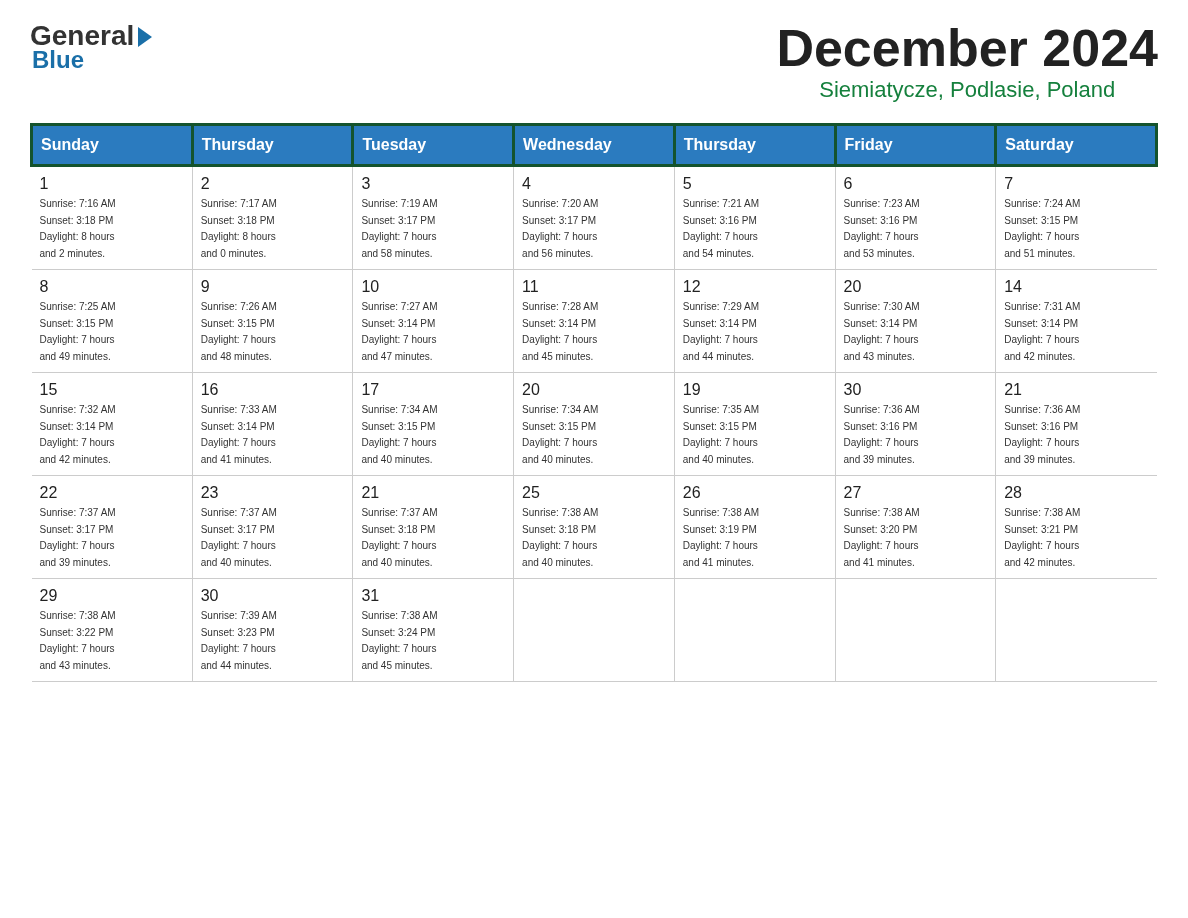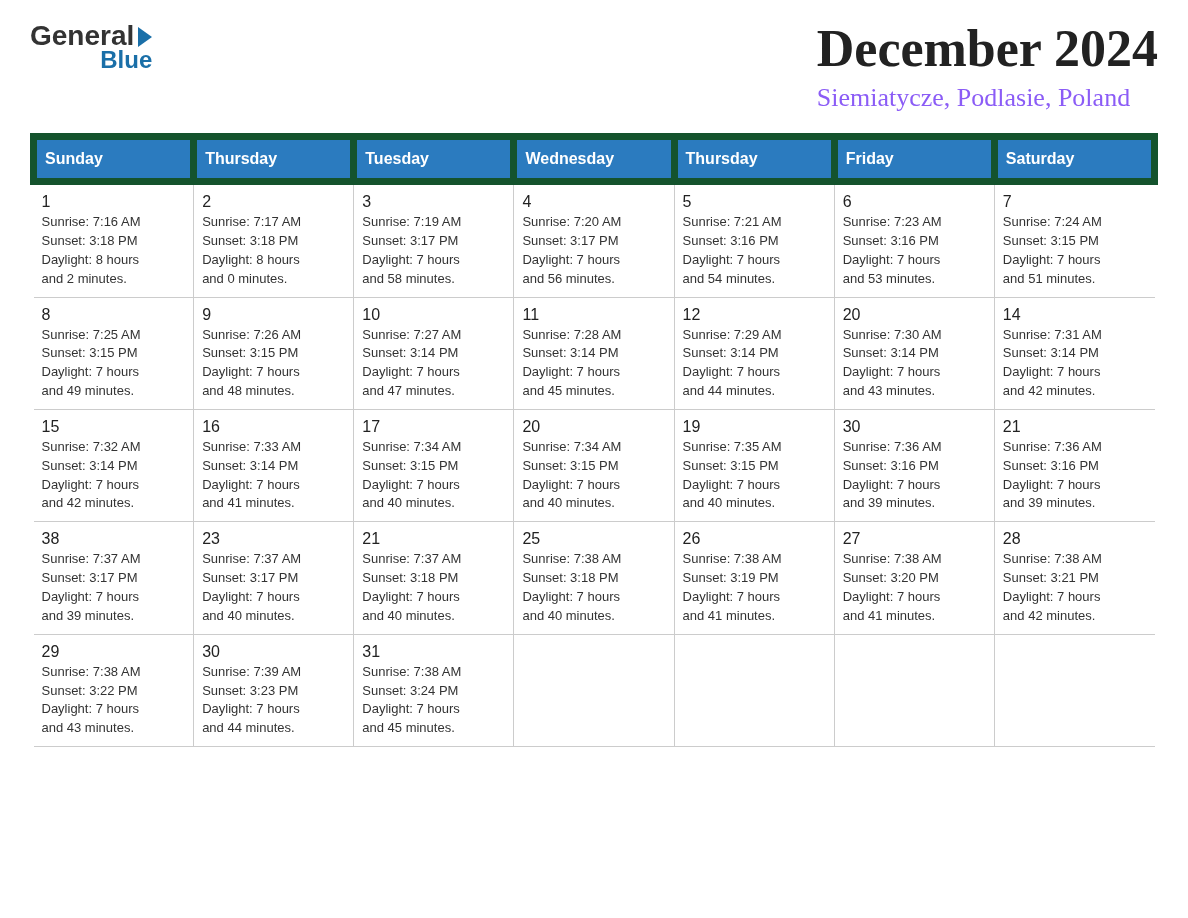--- a/index.html
+++ b/index.html
@@ -12,21 +12,21 @@
     }
     .header {
       display: flex;
       justify-content: space-between;
       align-items: flex-start;
       margin-bottom: 20px;
     }
     .logo {
       display: flex;
       flex-direction: column;
-      align-items: flex-end;
+      align-items: flex-start;
     }
     .logo-top {
       display: flex;
       align-items: center;
     }
     .logo-general {
       font-size: 28px;
       font-weight: bold;
       color: #333;
       font-family: Arial, sans-serif;
@@ -41,47 +41,45 @@
       margin-top: 2px;
     }
     .logo-bottom {
       font-size: 24px;
       font-weight: bold;
       color: #1a6fa8;
       margin-top: -6px;
       margin-left: 2px;
     }
     .title-section {
-      text-align: left;
-      font-family: Liberation Serif, serif;
+      text-align: center;
     }
     .month-title {
       font-size: 52px;
       font-weight: bold;
       color: #222;
       line-height: 1.1;
     }
     .location-title {
-      font-size: 26px;
-      color: #8b5cf6;
-      margin-top: 6px;
+      font-size: 22px;
+      color: #15803d;
     }
     table {
       width: 100%;
       border-collapse: collapse;
       table-layout: fixed;
     }
     thead tr th {
       background-color: #2b7bbf;
       color: #fff;
       padding: 10px 8px;
       font-size: 16px;
       font-weight: bold;
       text-align: left;
-      border: 7px solid #14532d;
+      border: 3px solid #14532d;
     }
     tbody tr td {
       vertical-align: top;
       padding: 8px 8px;
       border: 1px solid #ccc;
       font-size: 13px;
       color: #333;
       min-height: 90px;
       height: 100px;
     }
@@ -95,21 +93,21 @@
       border-right: none;
     }
     .day-num {
       font-size: 16px;
       font-weight: normal;
       display: block;
       margin-bottom: 2px;
       color: #222;
     }
     .day-info {
-      font-size: 13px;
+      font-size: 10px;
       color: #333;
       line-height: 1.45;
     }
     .empty-cell {
       background: #fff;
     }
     tbody tr td.empty-cell {
       border-color: #ccc;
     }
   </style>
@@ -164,21 +162,21 @@
       <tr>
         <td><span class="day-num">15</span><span class="day-info">Sunrise: 7:32 AM<br>Sunset: 3:14 PM<br>Daylight: 7 hours<br>and 42 minutes.</span></td>
         <td><span class="day-num">16</span><span class="day-info">Sunrise: 7:33 AM<br>Sunset: 3:14 PM<br>Daylight: 7 hours<br>and 41 minutes.</span></td>
         <td><span class="day-num">17</span><span class="day-info">Sunrise: 7:34 AM<br>Sunset: 3:15 PM<br>Daylight: 7 hours<br>and 40 minutes.</span></td>
         <td><span class="day-num">20</span><span class="day-info">Sunrise: 7:34 AM<br>Sunset: 3:15 PM<br>Daylight: 7 hours<br>and 40 minutes.</span></td>
         <td><span class="day-num">19</span><span class="day-info">Sunrise: 7:35 AM<br>Sunset: 3:15 PM<br>Daylight: 7 hours<br>and 40 minutes.</span></td>
         <td><span class="day-num">30</span><span class="day-info">Sunrise: 7:36 AM<br>Sunset: 3:16 PM<br>Daylight: 7 hours<br>and 39 minutes.</span></td>
         <td><span class="day-num">21</span><span class="day-info">Sunrise: 7:36 AM<br>Sunset: 3:16 PM<br>Daylight: 7 hours<br>and 39 minutes.</span></td>
       </tr>
       <tr>
-        <td><span class="day-num">38</span><span class="day-info">Sunrise: 7:37 AM<br>Sunset: 3:17 PM<br>Daylight: 7 hours<br>and 39 minutes.</span></td>
+        <td><span class="day-num">22</span><span class="day-info">Sunrise: 7:37 AM<br>Sunset: 3:17 PM<br>Daylight: 7 hours<br>and 39 minutes.</span></td>
         <td><span class="day-num">23</span><span class="day-info">Sunrise: 7:37 AM<br>Sunset: 3:17 PM<br>Daylight: 7 hours<br>and 40 minutes.</span></td>
         <td><span class="day-num">21</span><span class="day-info">Sunrise: 7:37 AM<br>Sunset: 3:18 PM<br>Daylight: 7 hours<br>and 40 minutes.</span></td>
         <td><span class="day-num">25</span><span class="day-info">Sunrise: 7:38 AM<br>Sunset: 3:18 PM<br>Daylight: 7 hours<br>and 40 minutes.</span></td>
         <td><span class="day-num">26</span><span class="day-info">Sunrise: 7:38 AM<br>Sunset: 3:19 PM<br>Daylight: 7 hours<br>and 41 minutes.</span></td>
         <td><span class="day-num">27</span><span class="day-info">Sunrise: 7:38 AM<br>Sunset: 3:20 PM<br>Daylight: 7 hours<br>and 41 minutes.</span></td>
         <td><span class="day-num">28</span><span class="day-info">Sunrise: 7:38 AM<br>Sunset: 3:21 PM<br>Daylight: 7 hours<br>and 42 minutes.</span></td>
       </tr>
       <tr>
         <td><span class="day-num">29</span><span class="day-info">Sunrise: 7:38 AM<br>Sunset: 3:22 PM<br>Daylight: 7 hours<br>and 43 minutes.</span></td>
         <td><span class="day-num">30</span><span class="day-info">Sunrise: 7:39 AM<br>Sunset: 3:23 PM<br>Daylight: 7 hours<br>and 44 minutes.</span></td>

